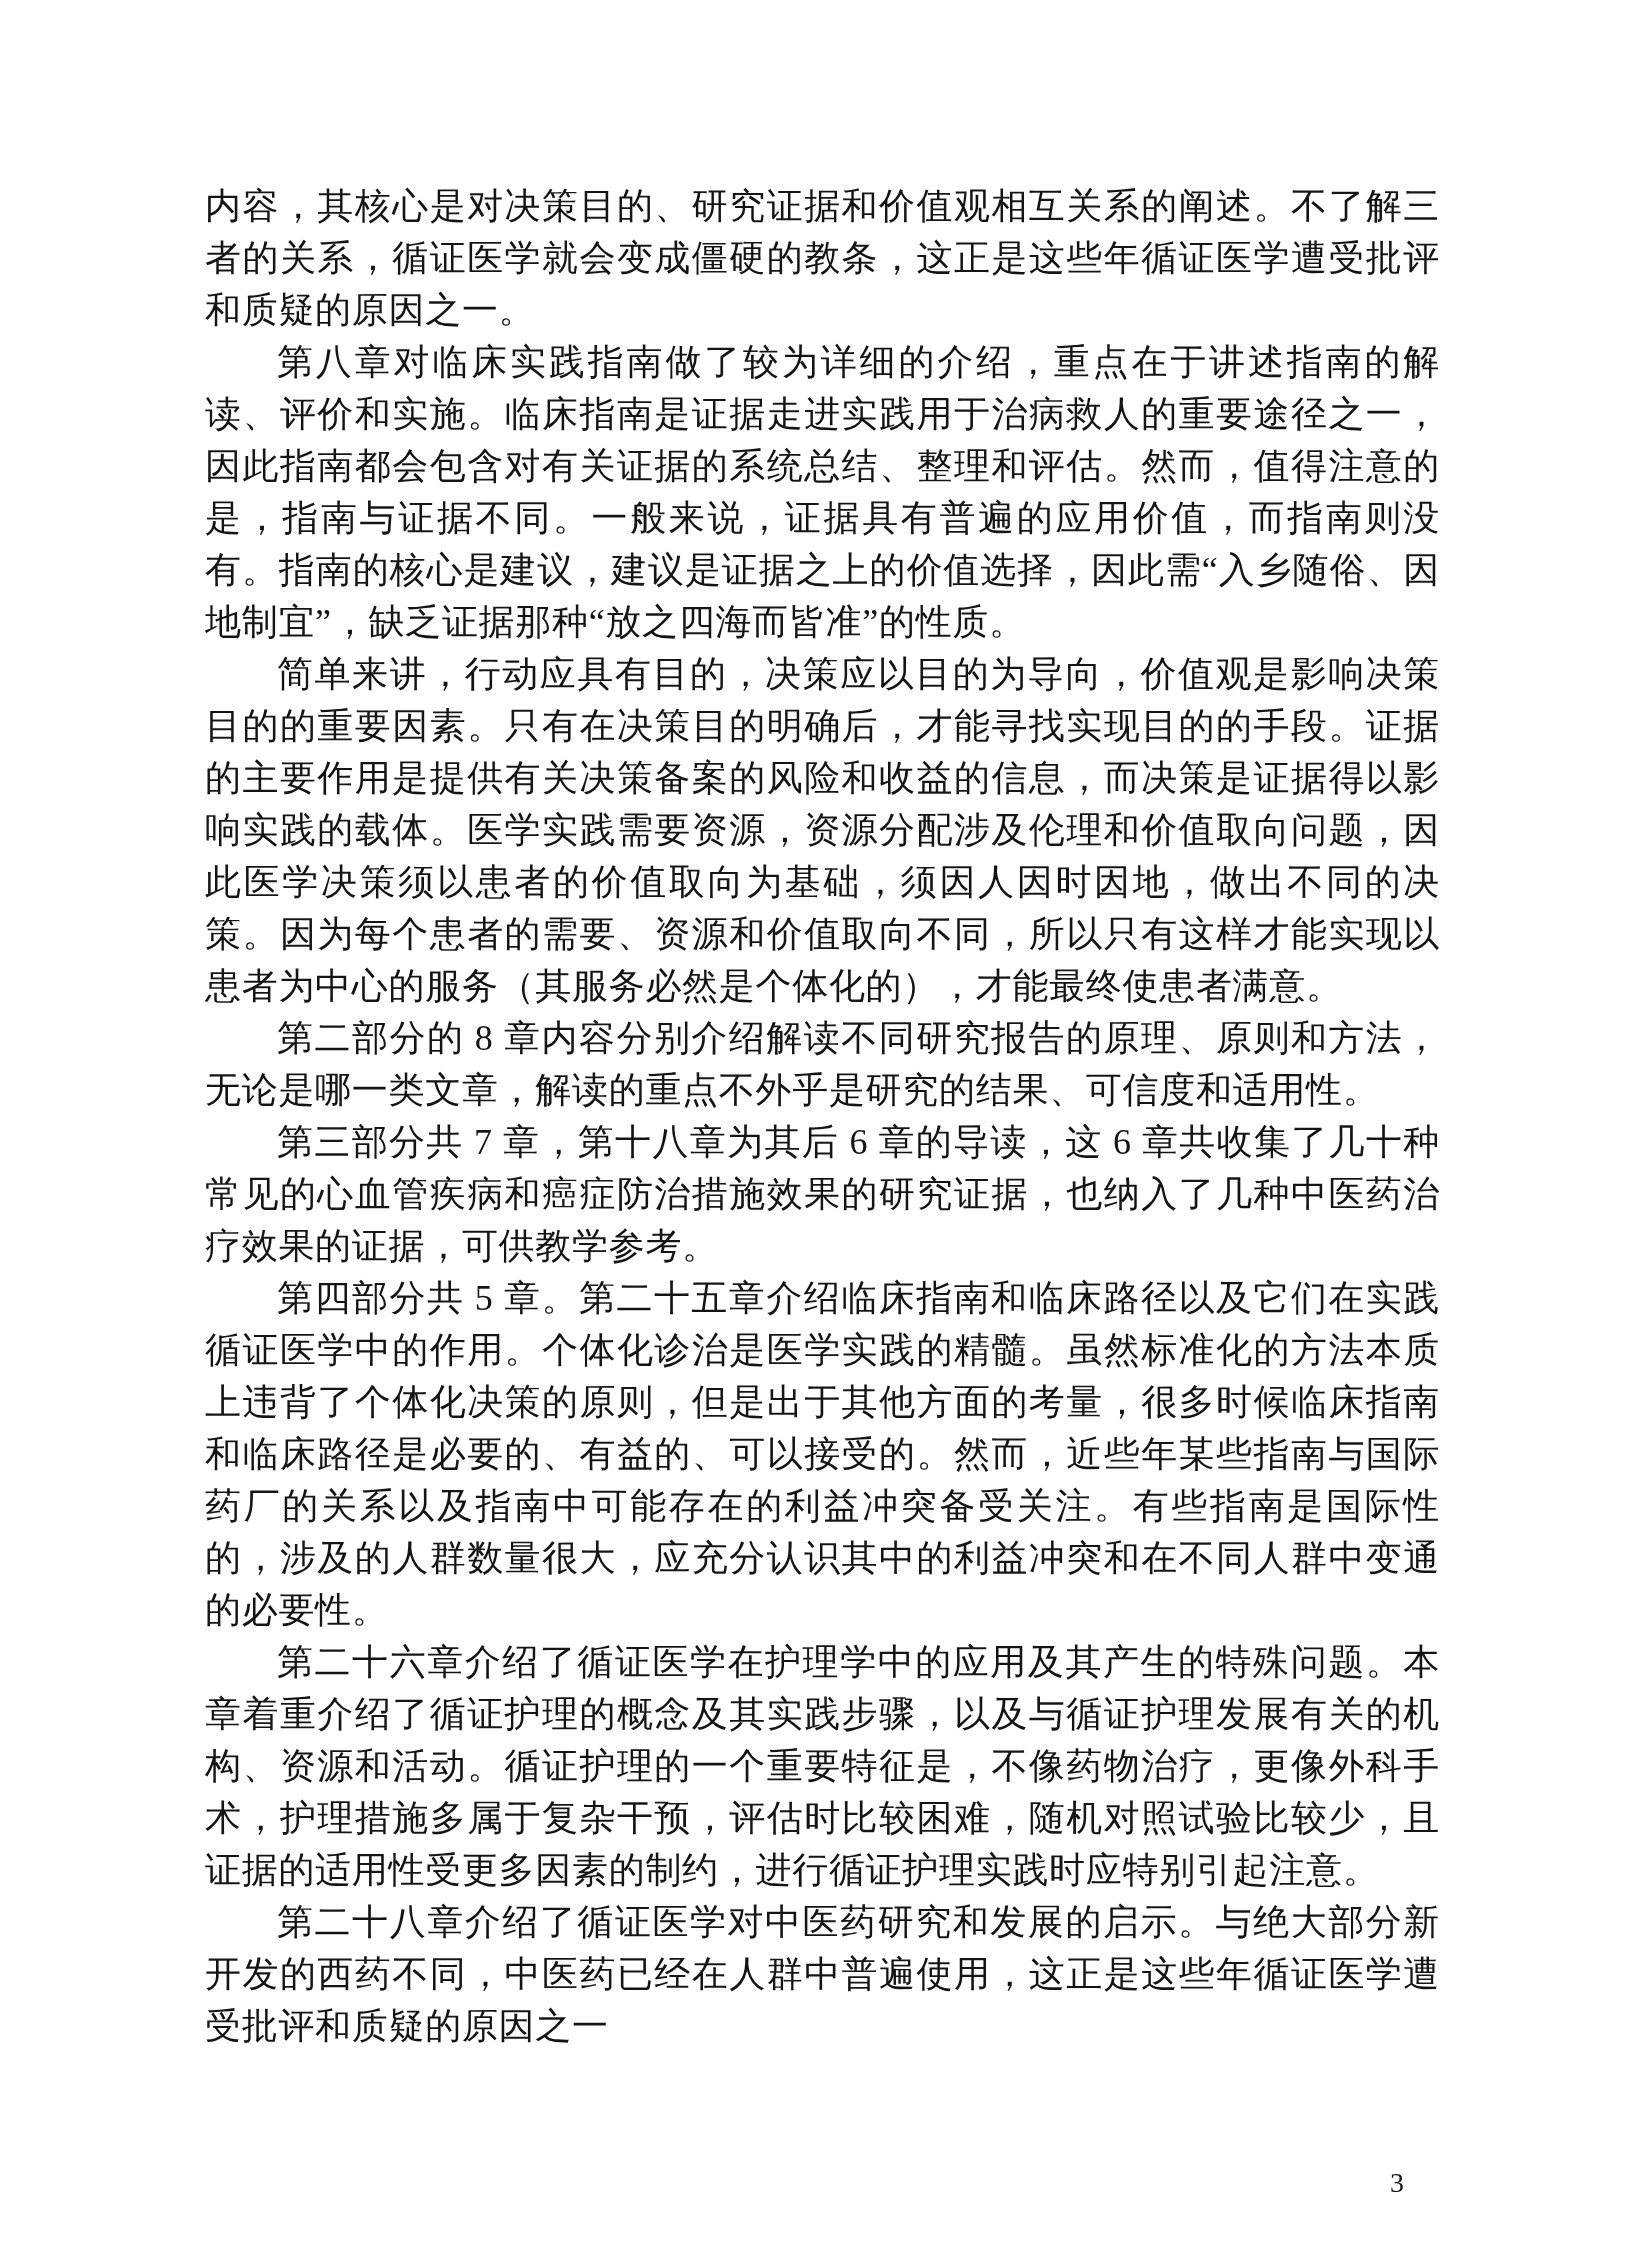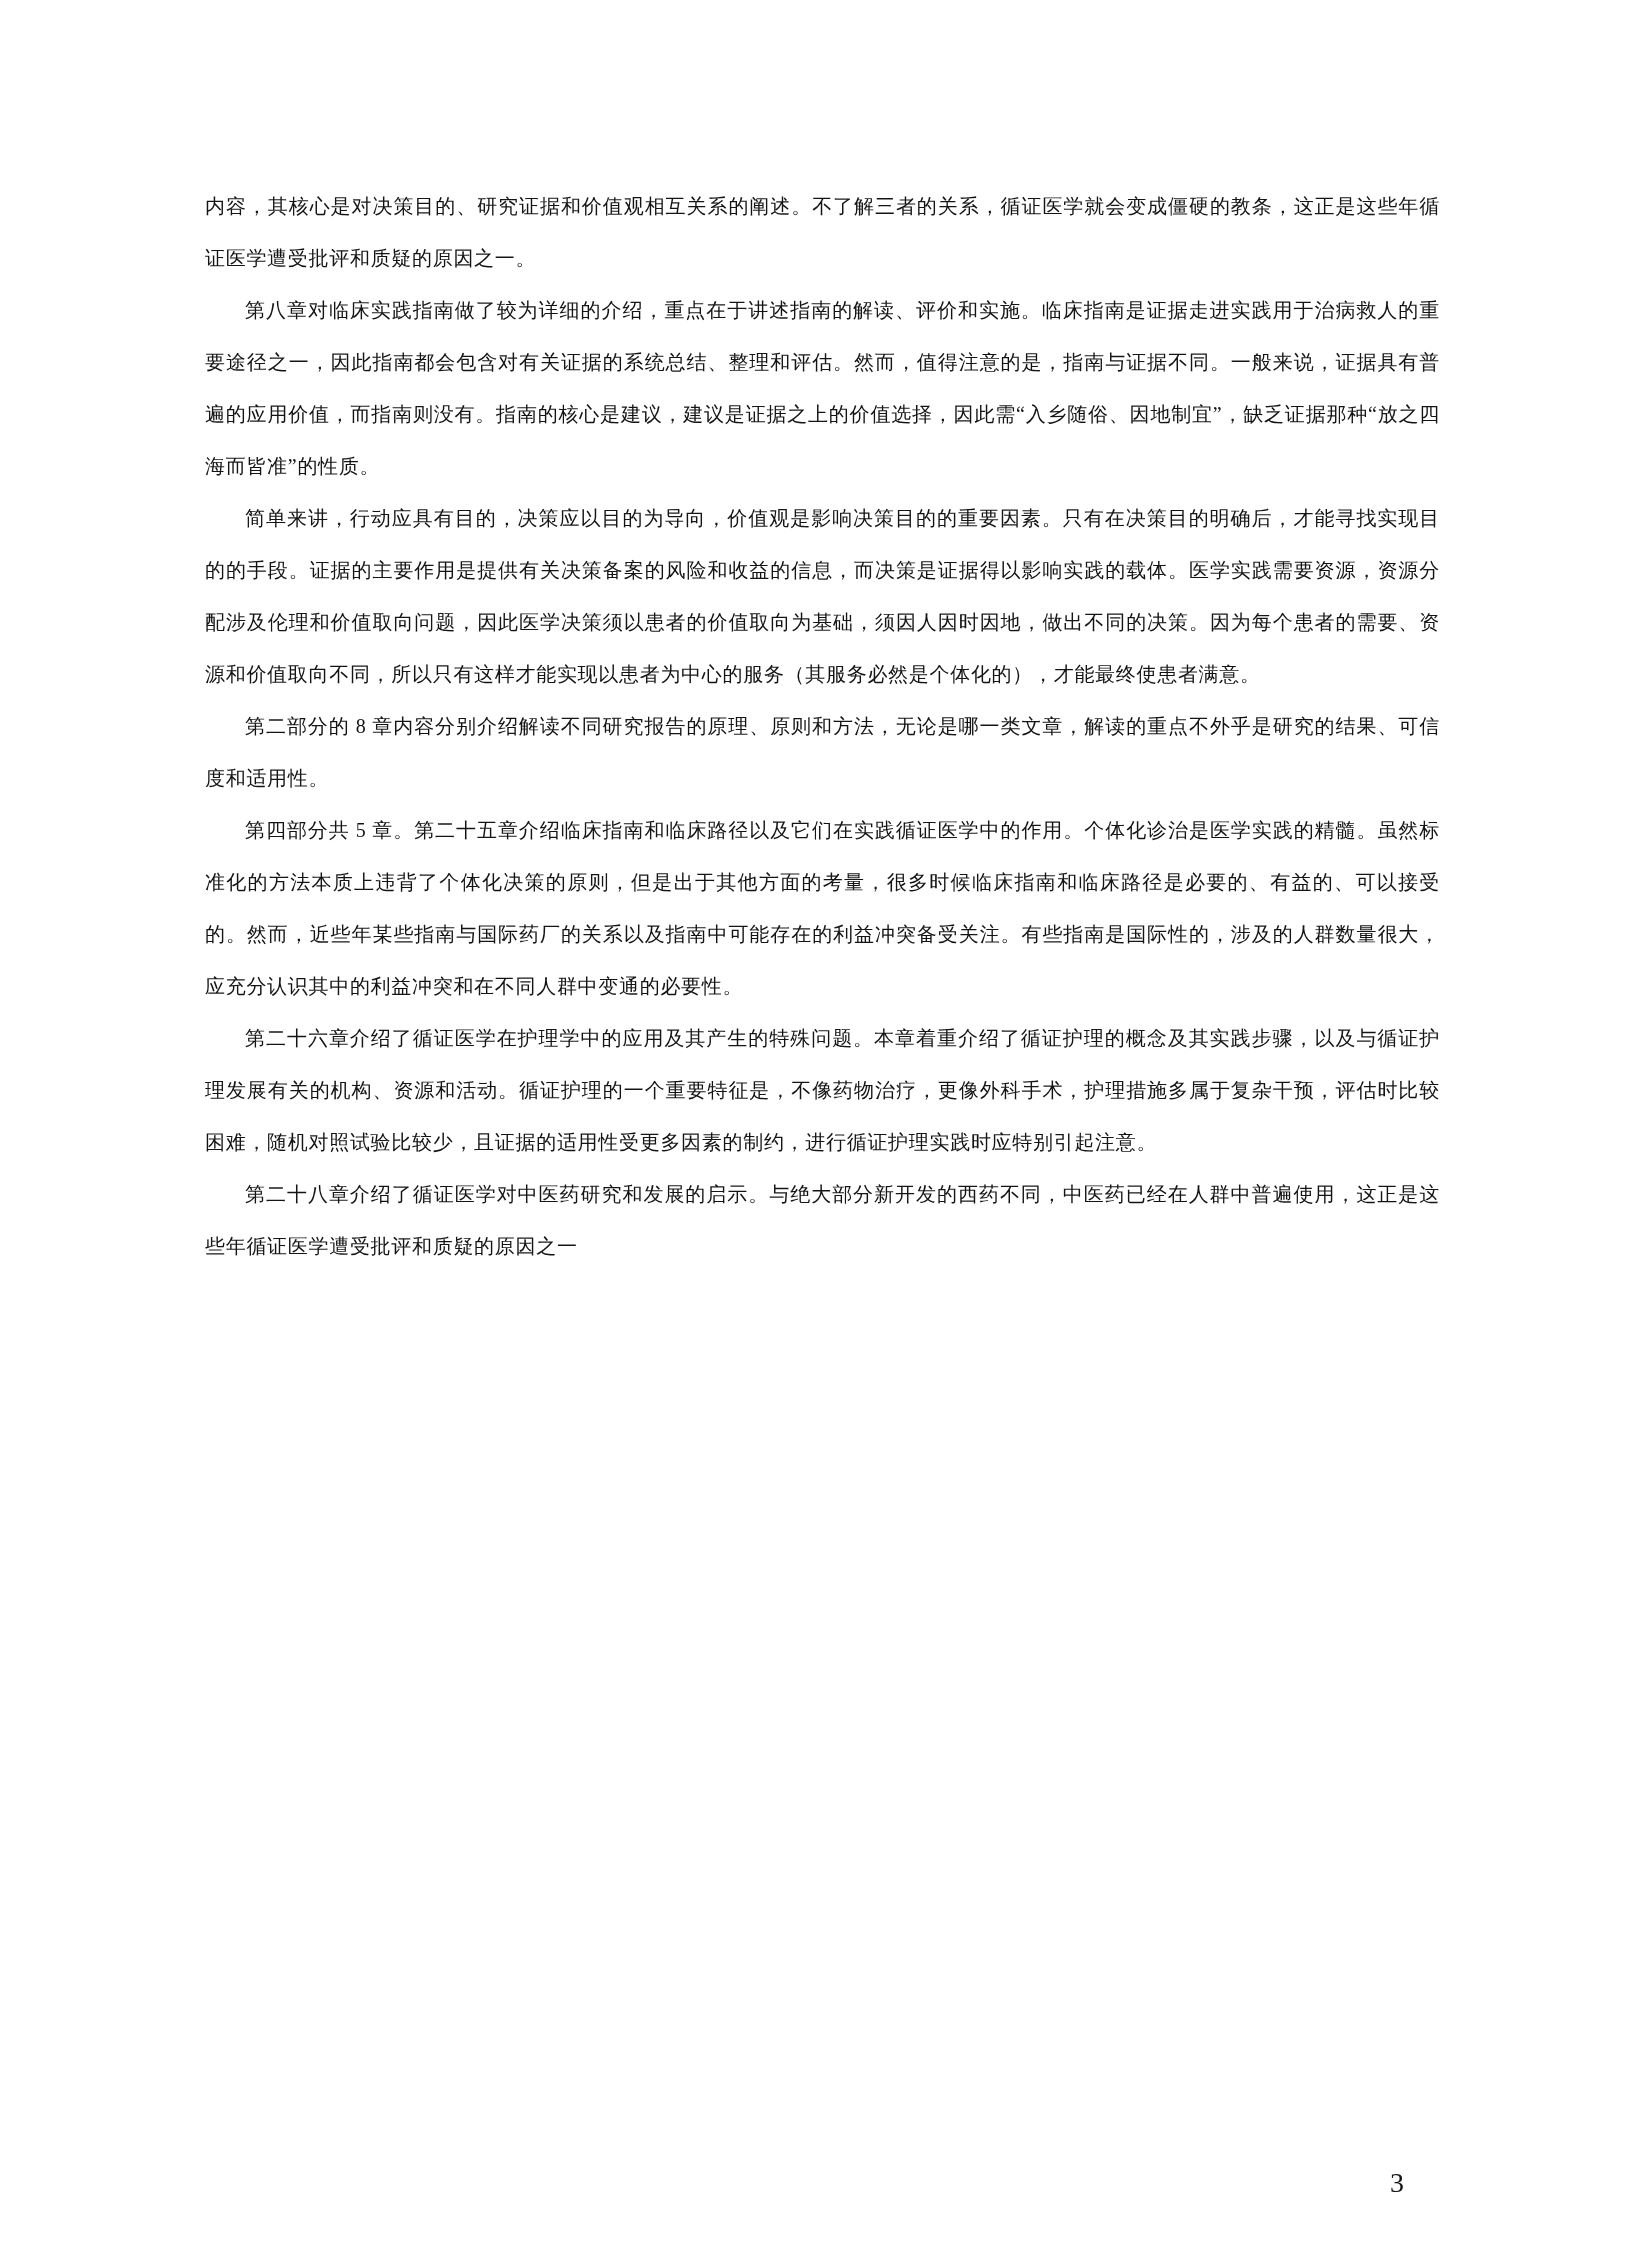--- a/index.html
+++ b/index.html
@@ -16,21 +16,21 @@
     color: #141414;
     overflow: hidden;
   }
   .content {
     position: absolute;
     left: 205px;
     top: 180px;
     width: 1235px;
     text-align: justify;
     text-justify: inter-ideograph;
-    font-size: 20px;
+    font-size: 36px;
     line-height: 52px;
     letter-spacing: 0.7px;
   }
   .content p {
     margin: 0;
     padding: 0;
   }
   .content p.indent {
     text-indent: 2em;
   }
@@ -44,19 +44,20 @@
 </style>
 </head>
 <body>
 
 <div class="page">
   <div class="content">
     <p>内容，其核心是对决策目的、研究证据和价值观相互关系的阐述。不了解三者的关系，循证医学就会变成僵硬的教条，这正是这些年循证医学遭受批评和质疑的原因之一。</p>
     <p class="indent">第八章对临床实践指南做了较为详细的介绍，重点在于讲述指南的解读、评价和实施。临床指南是证据走进实践用于治病救人的重要途径之一，因此指南都会包含对有关证据的系统总结、整理和评估。然而，值得注意的是，指南与证据不同。一般来说，证据具有普遍的应用价值，而指南则没有。指南的核心是建议，建议是证据之上的价值选择，因此需“入乡随俗、因地制宜”，缺乏证据那种“放之四海而皆准”的性质。</p>
     <p class="indent">简单来讲，行动应具有目的，决策应以目的为导向，价值观是影响决策目的的重要因素。只有在决策目的明确后，才能寻找实现目的的手段。证据的主要作用是提供有关决策备案的风险和收益的信息，而决策是证据得以影响实践的载体。医学实践需要资源，资源分配涉及伦理和价值取向问题，因此医学决策须以患者的价值取向为基础，须因人因时因地，做出不同的决策。因为每个患者的需要、资源和价值取向不同，所以只有这样才能实现以患者为中心的服务（其服务必然是个体化的），才能最终使患者满意。</p>
     <p class="indent">第二部分的 8 章内容分别介绍解读不同研究报告的原理、原则和方法，无论是哪一类文章，解读的重点不外乎是研究的结果、可信度和适用性。</p>
+    <p class="indent">第三部分共 7 章，第十八章为其后 6 章的导读，这 6 章共收集了几十种常见的心血管疾病和癌症防治措施效果的研究证据，也纳入了几种中医药治疗效果的证据，可供教学参考。</p>
     <p class="indent">第四部分共 5 章。第二十五章介绍临床指南和临床路径以及它们在实践循证医学中的作用。个体化诊治是医学实践的精髓。虽然标准化的方法本质上违背了个体化决策的原则，但是出于其他方面的考量，很多时候临床指南和临床路径是必要的、有益的、可以接受的。然而，近些年某些指南与国际药厂的关系以及指南中可能存在的利益冲突备受关注。有些指南是国际性的，涉及的人群数量很大，应充分认识其中的利益冲突和在不同人群中变通的必要性。</p>
     <p class="indent">第二十六章介绍了循证医学在护理学中的应用及其产生的特殊问题。本章着重介绍了循证护理的概念及其实践步骤，以及与循证护理发展有关的机构、资源和活动。循证护理的一个重要特征是，不像药物治疗，更像外科手术，护理措施多属于复杂干预，评估时比较困难，随机对照试验比较少，且证据的适用性受更多因素的制约，进行循证护理实践时应特别引起注意。</p>
     <p class="indent">第二十八章介绍了循证医学对中医药研究和发展的启示。与绝大部分新开发的西药不同，中医药已经在人群中普遍使用，这正是这些年循证医学遭受批评和质疑的原因之一</p>
   </div>
   <div class="page-number">3</div>
 </div>
 
 
 </body></html>

